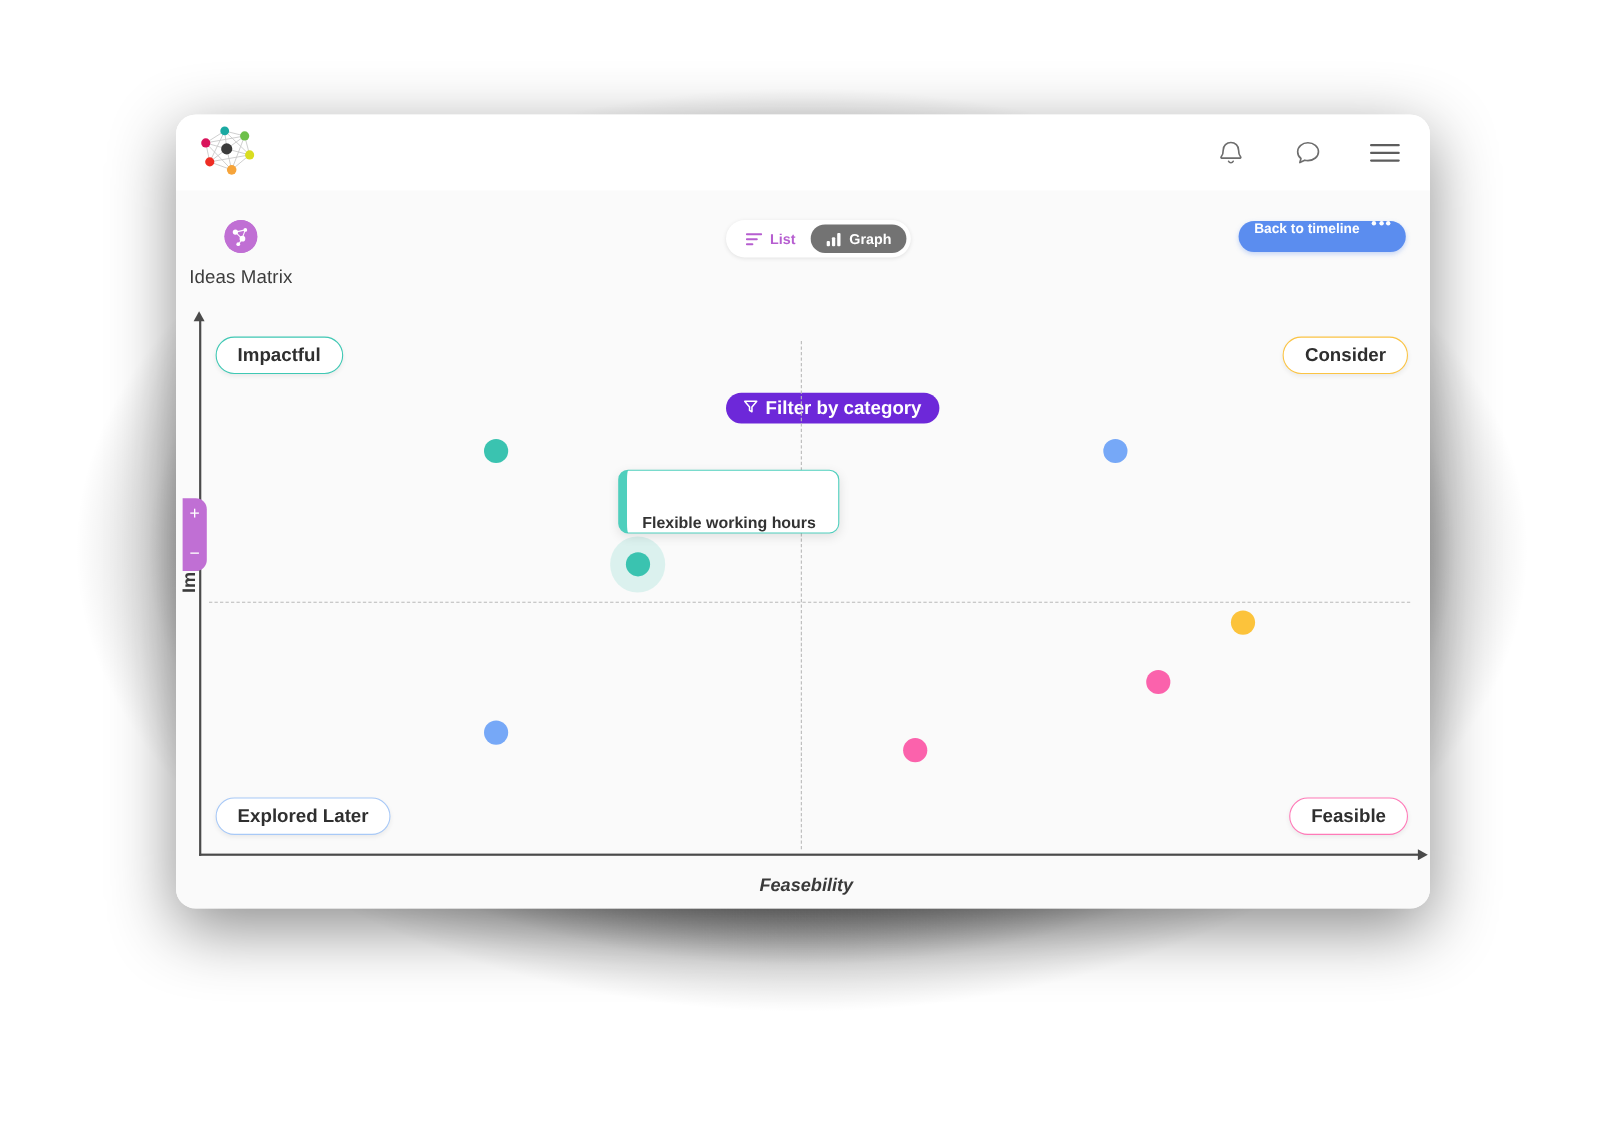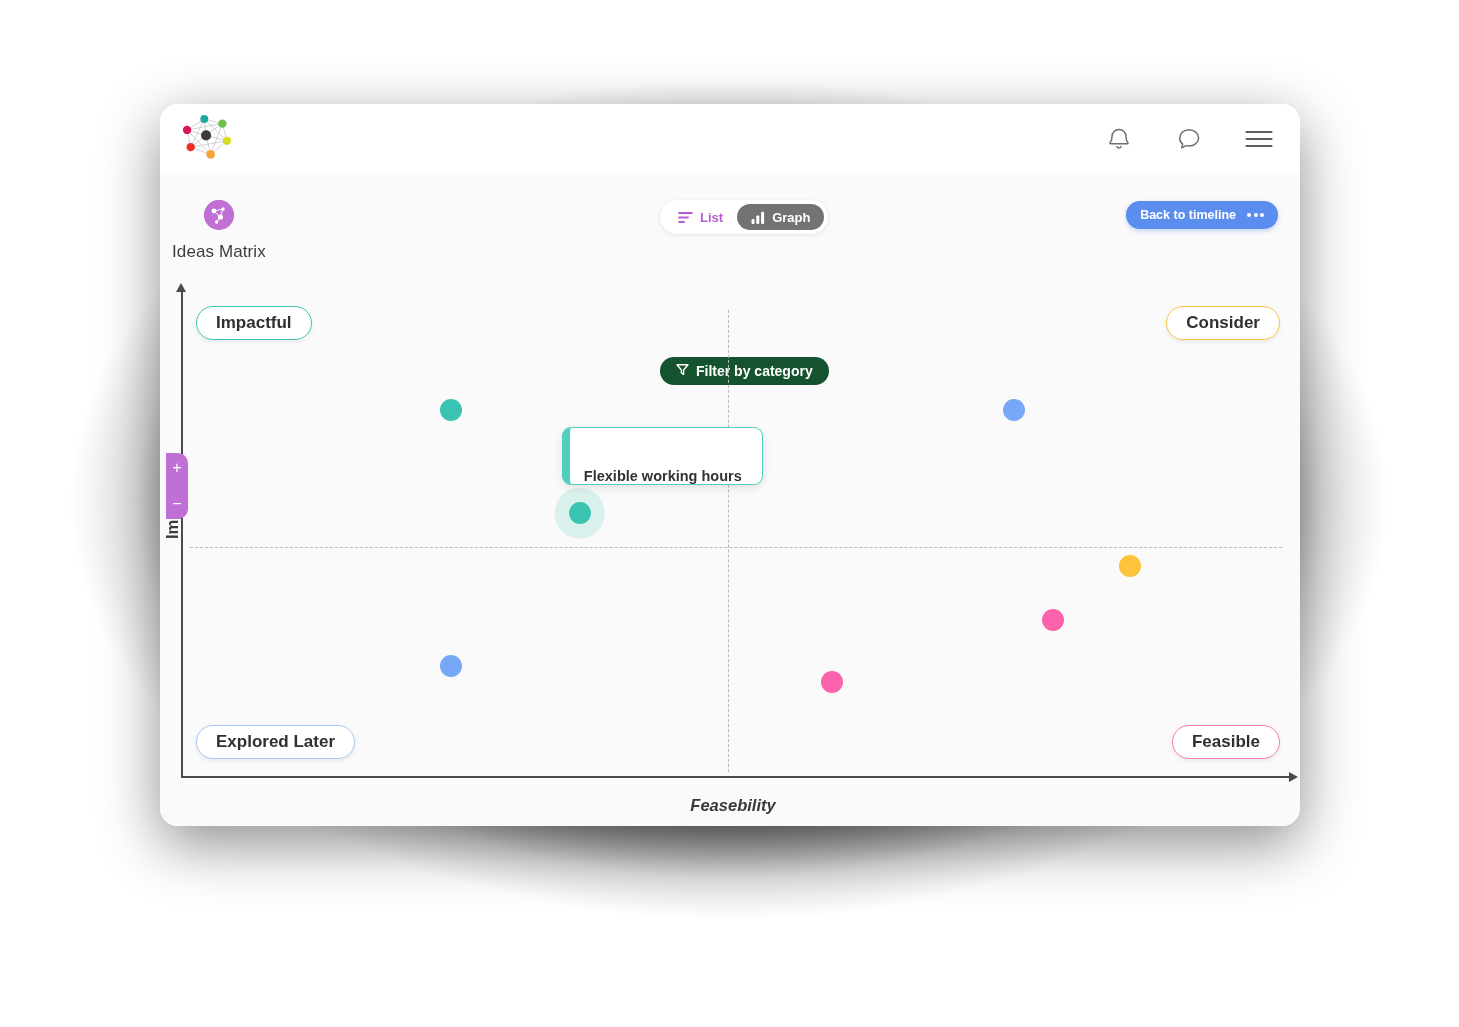--- a/index.html
+++ b/index.html
@@ -120,36 +120,36 @@
     font-family: "Liberation Sans", sans-serif;
   }
   .seg.active { background: #737373; color: #ffffff; }
   .seg svg { display: block; }
 
   
   .filter-pill {
     position: absolute;
     left: 500px; top: 184px;
     display: flex; align-items: center; gap: 7px;
-    background: #14532d;
+    background: #6d28d9;
     color: #ffffff;
     border: none; cursor: pointer;
     border-radius: 16px;
     height: 28px;
     padding: 0 16px;
-    font-size: 14px;
+    font-size: 17px;
     font-weight: bold;
     font-family: "Liberation Sans", sans-serif;
   }
 
   
   .back-btn {
     position: absolute;
     right: 22px; top: 28px;
-    display: flex; align-items: center; gap: 11px;
+    display: flex; gap: 11px;
     background: #5b8def;
     color: #ffffff;
     border: none; cursor: pointer;
     border-radius: 15px;
     height: 28px;
     padding: 0 14px;
     font-size: 12.5px;
     font-weight: bold;
     font-family: "Liberation Sans", sans-serif;
     box-shadow: 0 2px 5px rgba(91,141,239,.35);

